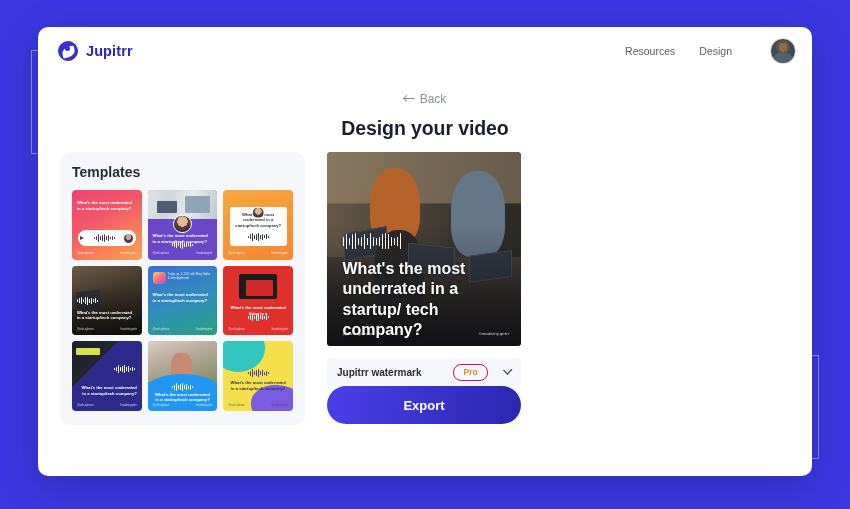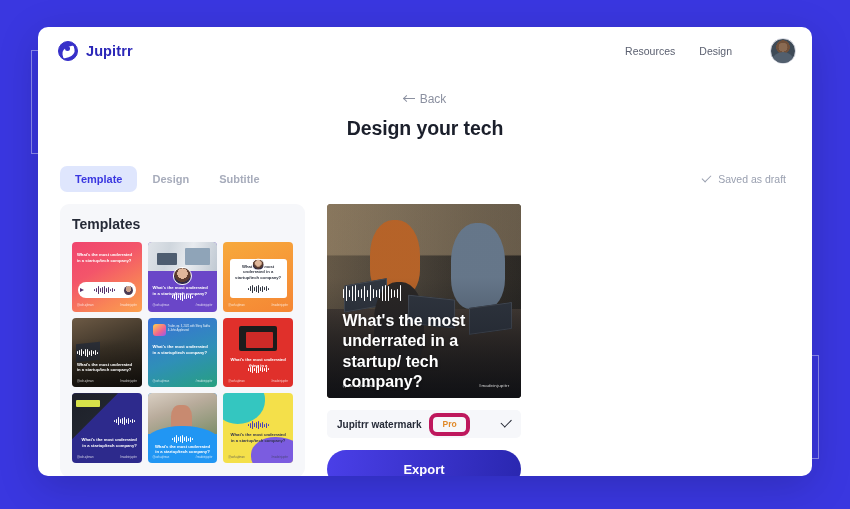--- a/index.html
+++ b/index.html
@@ -441,35 +441,35 @@
     background: #f6f7fa;
     border-radius: 5px;
     display: flex;
     align-items: center;
     padding: 0 10px;
     gap: 8px;
   }
   .wm-label { font-size: 10px; font-weight: 700; color: #262b38; white-space: nowrap; }
   .pro-badge {
     font-size: 8.5px; font-weight: 700; color: #e08a2b;
-    border: 4px solid #be185d; border-radius: 8px;
+    border: 1px solid #be185d; border-radius: 8px;
     padding: 2.5px 9px;
     white-space: nowrap;
+    margin-left: 24px;
   }
   .wm-spacer { flex: 1; }
   .wm-check {
     display: inline-block; width: 10px; height: 5.5px;
     border-left: 1.7px solid #1b1f2b; border-bottom: 1.7px solid #1b1f2b;
     transform: rotate(-45deg);
     margin-top: -4px;
     cursor: pointer;
   }
 
   .btn-export {
-    margin-top: 12px;
     width: 194px;
     height: 38px;
     border: none;
     border-radius: 19px;
     background: linear-gradient(95deg,#4a3fe8 0%,#2a27b0 100%);
     color: #fff;
     font-size: 13px;
     font-weight: 700;
     cursor: pointer;
     font-family: "Liberation Sans", sans-serif;
@@ -500,32 +500,22 @@
     <div class="avatar"></div>
   </div>
 
   <div class="back-row">
     <span class="back-link">
       <span class="arrow-left"></span>
       <span>Back</span>
     </span>
   </div>
 
-  <div class="page-title">Design your tech</div>
-
-  <div class="tabbar">
-    <div class="tab active">Template</div>
-    <div class="tab">Design</div>
-    <div class="tab">Subtitle</div>
-    <div class="tab-gap"></div>
-    <div class="saved">
-      <span class="check"></span>
-      <span>Saved as draft</span>
-    </div>
-  </div>
+  <div class="page-title">Design your video</div>
+
 
   <div class="content">
 
     <div class="templates-panel">
       <div class="panel-title">Templates</div>
 
       <div class="tpl-grid">
 
         <div class="tpl t1">
           <div class="cap">What's the most underrated in a startup/tech company?</div>

